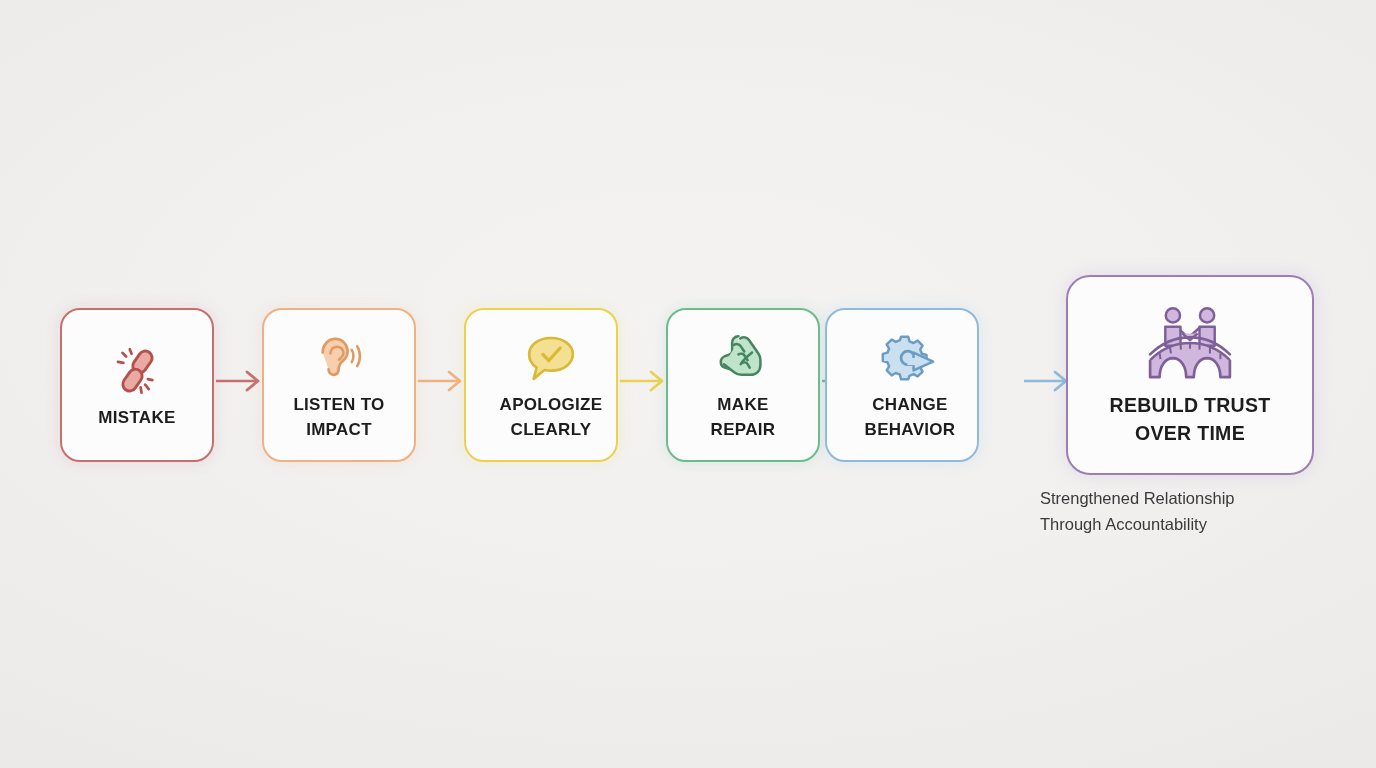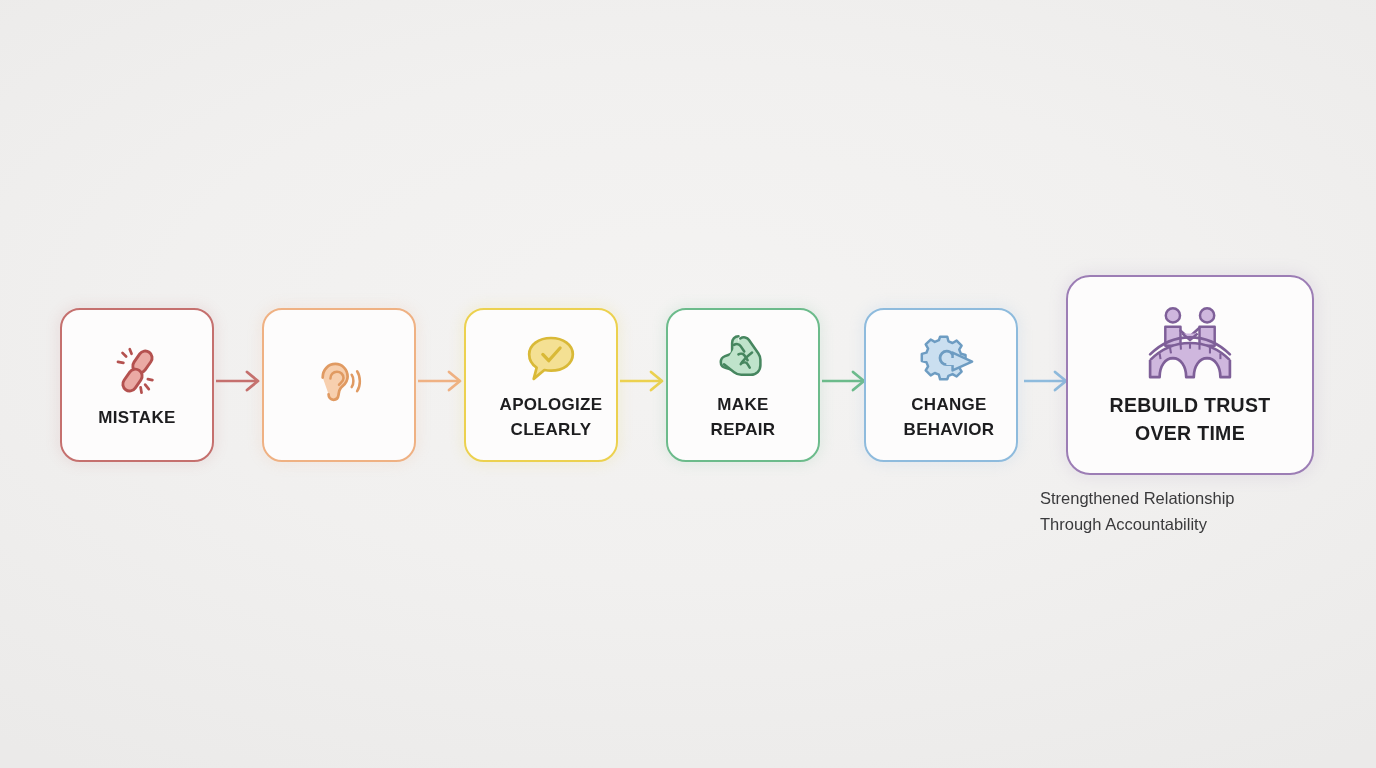--- a/index.html
+++ b/index.html
@@ -148,20 +148,22 @@
                  -2.2 2.6-2.2 5-2.5 7.5-0.4 3.2-2.3 5.5-5.5 5.5
                  -3.4 0-5.5-2.6-5.5-6" fill="#f7cfae" stroke="#e09a62" stroke-width="3" stroke-linecap="round" stroke-linejoin="round"></path>
         <path d="M22.5 27c0-4.2 3.2-7.5 7.2-7.5 4 0 7.3 3 7.3 7
                  0 4-3.5 5.5-5 7.5" fill="none" stroke="#e09a62" stroke-width="2.8" stroke-linecap="round"></path>
         <g fill="none" stroke="#e09a62" stroke-width="2.8" stroke-linecap="round">
           <path d="M46 23c2.5 3.5 2.5 10 0 13.5"></path>
           <path d="M52 19c4 6 4 16 0 22"></path>
         </g>
       </svg>
     </div>
+    <div class="card-label">LISTEN TO
+IMPACT</div>
   </div>
 
   <div class="arrow" style="left:418px;">
     <svg width="50" height="26" viewBox="0 0 50 26">
       <line x1="0" y1="13" x2="40" y2="13" stroke="#efb183" stroke-width="2.6"></line>
       <polyline points="31,4 42,13 31,22" fill="none" stroke="#efb183" stroke-width="2.8" stroke-linecap="round" stroke-linejoin="round"></polyline>
     </svg>
   </div>
 
   <div class="card step c-yellow" style="left:464px;">
@@ -203,21 +205,21 @@
 REPAIR</div>
   </div>
 
   <div class="arrow" style="left:822px;">
     <svg width="50" height="26" viewBox="0 0 50 26">
       <line x1="0" y1="13" x2="40" y2="13" stroke="#6cbb8b" stroke-width="2.6"></line>
       <polyline points="31,4 42,13 31,22" fill="none" stroke="#6cbb8b" stroke-width="2.8" stroke-linecap="round" stroke-linejoin="round"></polyline>
     </svg>
   </div>
 
-  <div class="card step c-blue" style="left:864px;padding-left:16px;">
+  <div class="card step c-blue" style="left:825px;padding-left:16px;">
     <div class="icon-wrap">
       <svg width="64" height="54" viewBox="0 0 72 60" aria-hidden="true">
         <path d="M26 6h8l1.4 5.2 4.6 1.9 4.6-2.7 5.6 5.6-2.7 4.6 1.9 4.6
                  5.2 1.4v8l-5.2 1.4-1.9 4.6 2.7 4.6-5.6 5.6-4.6-2.7-4.6 1.9
                  L34 54h-8l-1.4-5.2-4.6-1.9-4.6 2.7-5.6-5.6 2.7-4.6-1.9-4.6
                  L5.4 33.4v-8L10.6 24l1.9-4.6-2.7-4.6 5.6-5.6 4.6 2.7 4.6-1.9z" fill="#cadff0" stroke="#6d9cc2" stroke-width="2.8" stroke-linejoin="round"></path>
         <path d="M41 29.5h-7.5c-4.2 0-7.6-3.4-7.6-7.6s3.4-7.6 7.6-7.6
                  c2.6 0 4.9 1.3 6.3 3.3" fill="none" stroke="#6d9cc2" stroke-width="3.2" stroke-linecap="round" transform="translate(0,8)"></path>
         <polygon points="40,24 40,44 62,34" fill="#cadff0" stroke="#6d9cc2" stroke-width="2.8" stroke-linejoin="round"></polygon>
         <rect x="33" y="30" width="12" height="8" fill="#cadff0" stroke="none"></rect>

